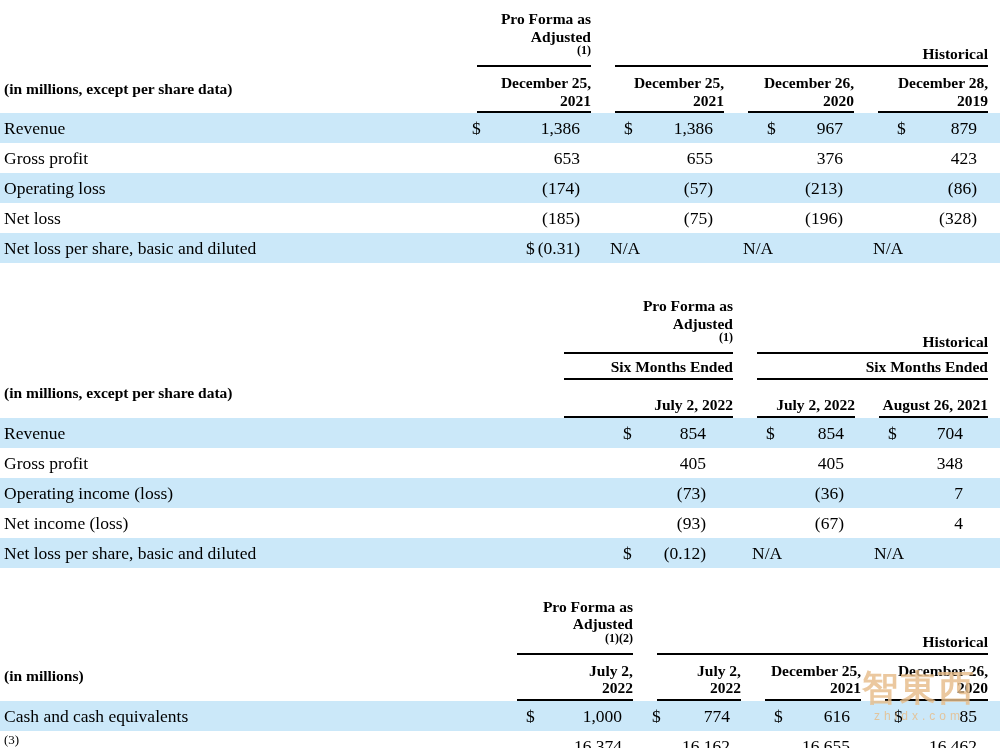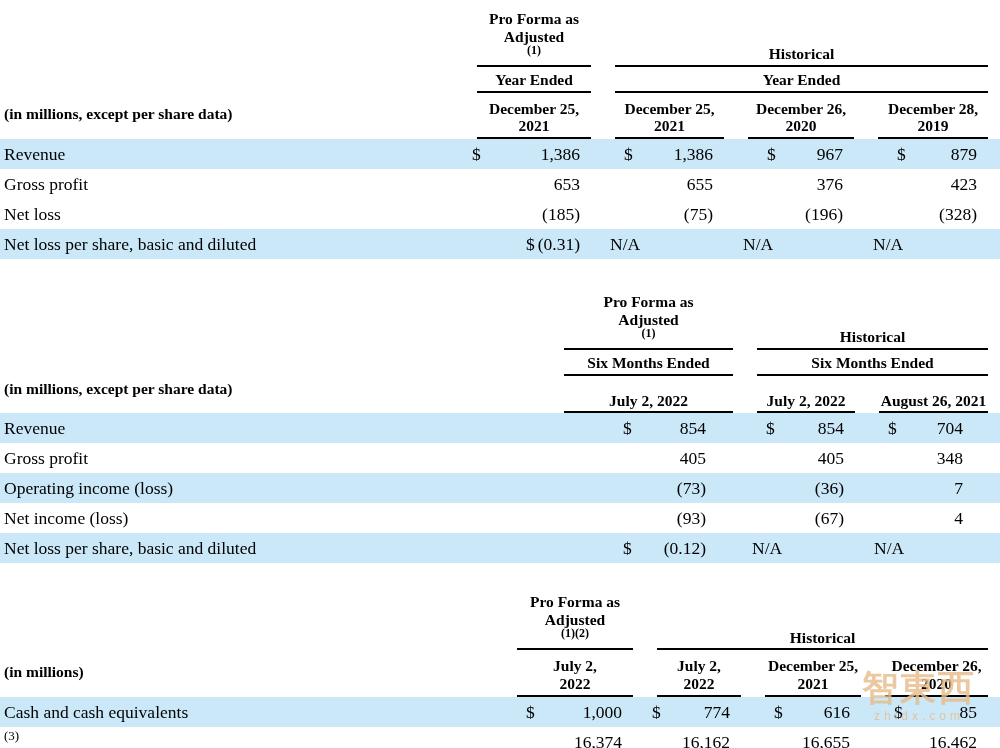--- a/index.html
+++ b/index.html
@@ -10,21 +10,21 @@
   }
   table{border-collapse:collapse;table-layout:fixed;width:1000px;}
   .fin-table{margin:0;}
   #t1{margin-top:6px;}
   #t2{margin-top:30px;}
   #t3{margin-top:26px;}
 
   th{font-weight:bold;font-size:15.5px;line-height:1.14;
      padding:4px 12px 0 12px;vertical-align:bottom;text-align:center;}
   th.lblh{text-align:left;padding:4px 0 16px 4px;white-space:nowrap;}
-  .ul{border-bottom:2.5px solid #000;padding-bottom:2px;}
+  .ul{border-bottom:2.5px solid #000;padding-bottom:2px;text-align:right;}
   .two span{display:block;}
   sup{font-size:12px;line-height:0;position:relative;top:1px;}
   tbody td sup{font-size:13px;top:-1px;}
   .datepad{padding-top:7px;}
 
   tbody td{height:28px;font-size:17.5px;line-height:28px;vertical-align:middle;}
   tbody tr.hl{background:#cbe8f9;}
   td.lbl{padding-left:4px;white-space:nowrap;overflow:hidden;}
   td.num .cw{display:flex;justify-content:space-between;align-items:baseline;
              padding:0 22px 0 6px;}
@@ -61,29 +61,20 @@
         <div class="ul two">
             <span>Pro Forma as</span>
             <span><span>Adjusted</span><sup>(1)</sup></span>
           </div>
       </th>
       <th colspan="3">
         <div class="ul"><span>Historical</span></div>
       </th>
     </tr>
     <tr>
-      <th></th>
-      <th>
-          <div class="ul"><span>Year Ended</span></div>
-        </th>
-      <th colspan="3">
-          <div class="ul"><span>Year Ended</span></div>
-        </th>
-    </tr>
-    <tr>
       <th class="lblh">(in millions, except per share data)</th>
       <th class="datepad">
           <div class="ul two">
             <span>December 25,</span>
             <span>2021</span>
           </div>
         </th>
       <th class="datepad">
           <div class="ul two">
             <span>December 25,</span>
@@ -149,20 +140,47 @@
       <td class="num">
           <div class="cw">
             <span></span>
             <span>376</span>
           </div>
         </td>
       <td class="num">
           <div class="cw">
             <span></span>
             <span>423</span>
+          </div>
+        </td>
+    </tr>
+    <tr class="hl">
+      <td class="lbl">Operating loss</td>
+      <td class="num">
+          <div class="cw">
+            <span></span>
+            <span>(174)</span>
+          </div>
+        </td>
+      <td class="num">
+          <div class="cw">
+            <span></span>
+            <span>(57)</span>
+          </div>
+        </td>
+      <td class="num">
+          <div class="cw">
+            <span></span>
+            <span>(213)</span>
+          </div>
+        </td>
+      <td class="num">
+          <div class="cw">
+            <span></span>
+            <span>(86)</span>
           </div>
         </td>
     </tr>
     <tr>
       <td class="lbl">Net loss</td>
       <td class="num">
           <div class="cw">
             <span></span>
             <span>(185)</span>
           </div>

